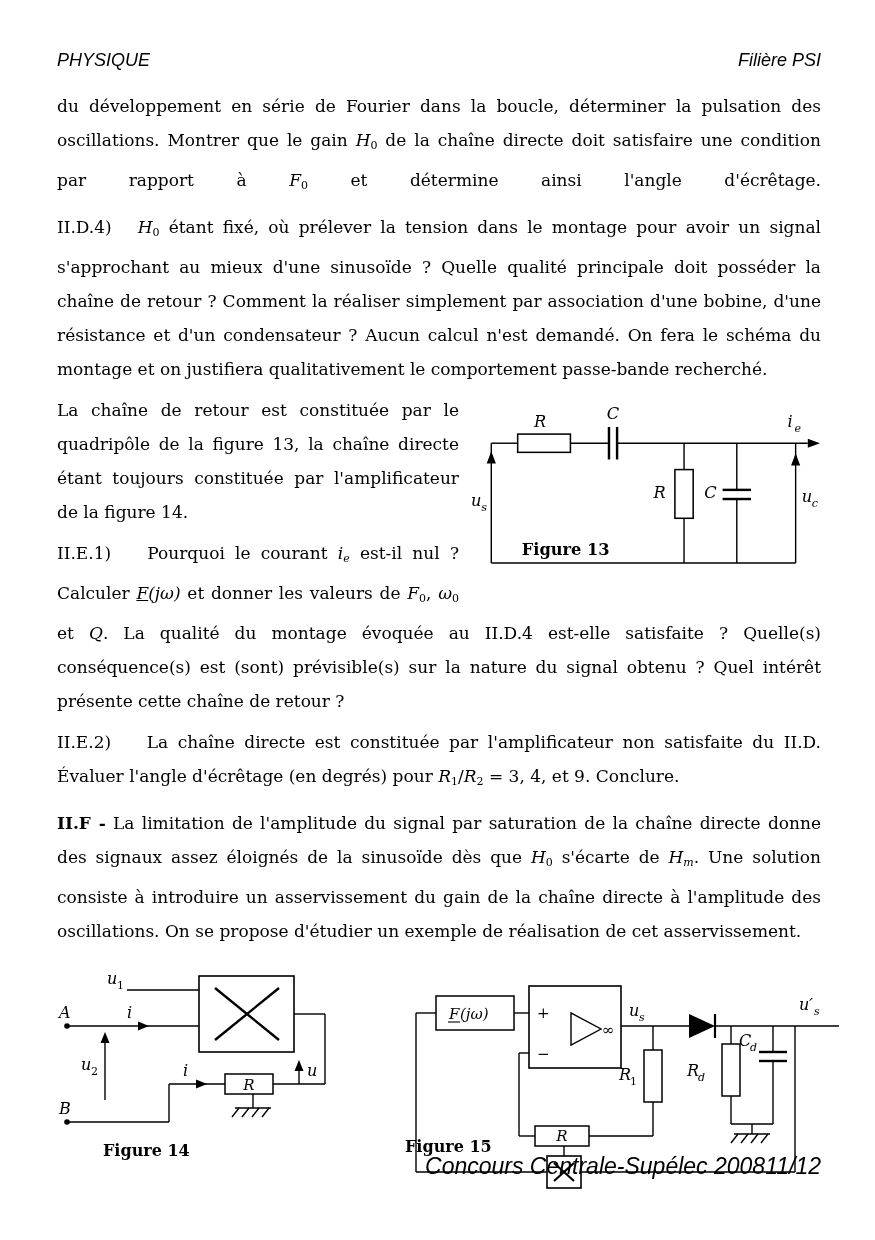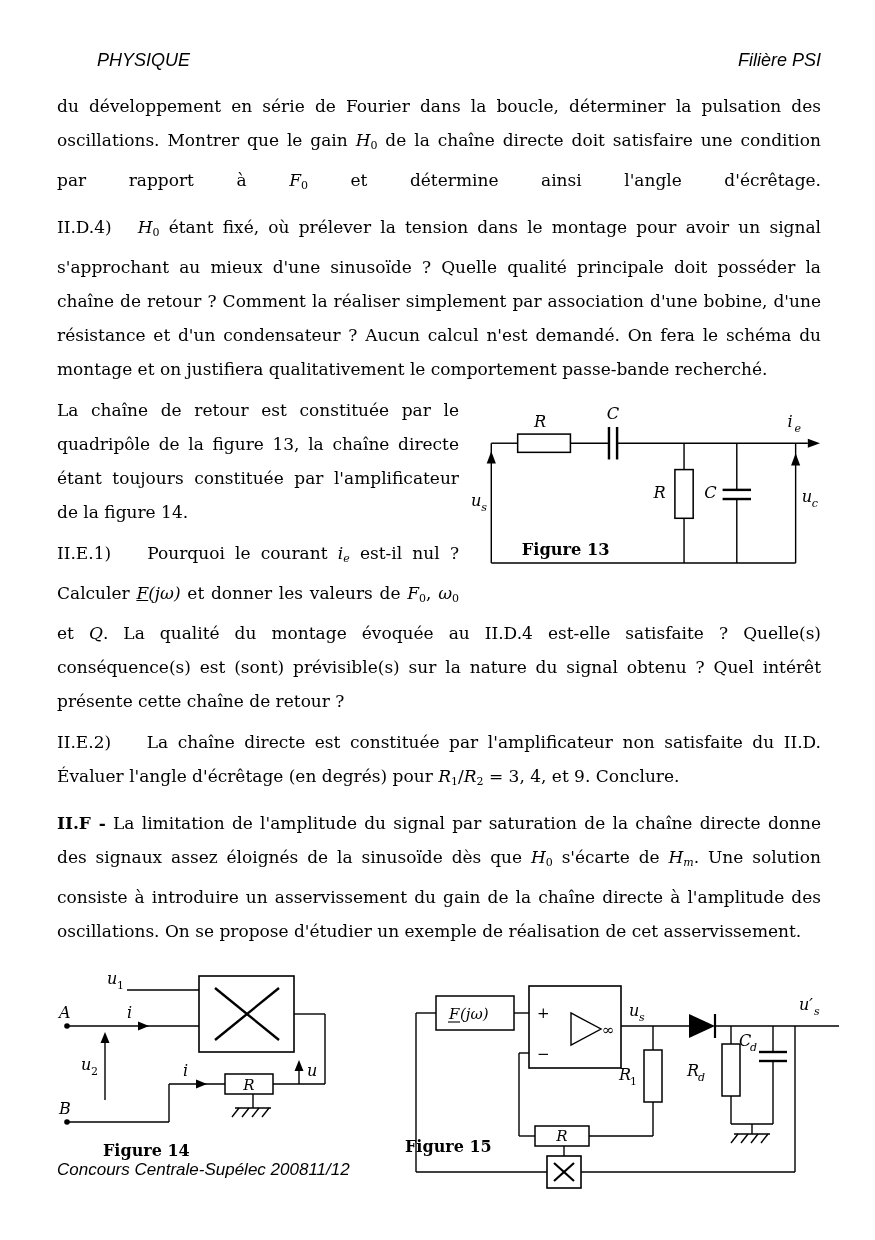--- a/index.html
+++ b/index.html
@@ -1,35 +1,35 @@
 <!DOCTYPE html>
 <html><head>
 <meta charset="utf-8">
 <style>
   html,body{margin:0;padding:0;background:#e8e8e8;}
   .page{position:relative;width:875px;height:1240px;background:#ffffff;color:#000;
         font-family:"DejaVu Serif",serif;font-size:17px;margin:0 auto;overflow:hidden;}
   .content{position:absolute;left:57px;right:54px;top:50px;}
   .pagehead{display:flex;justify-content:space-between;align-items:baseline;
-        font-family:"Liberation Sans",sans-serif;font-style:italic;font-size:18px;margin-bottom:18px;margin-left:40px;}
+        font-family:"Liberation Sans",sans-serif;font-style:italic;font-size:18px;margin-bottom:18px;}
   p.body-par{margin:0 0 7px 0;text-align:justify;line-height:34px;}
   .stretch-last{text-align-last:justify;}
   .plabel{margin-right:26px;}
   .blabel{font-weight:bold;}
   h2.sec{font-size:18px;font-weight:bold;margin:13px 0 9px 0;line-height:24px;}
   .mi{font-style:italic;}
   .ul{text-decoration:underline;}
   .sb{font-size:11px;vertical-align:-3px;font-style:italic;}
   .sbn{font-size:11px;vertical-align:-3px;font-style:normal;}
   .sec-iie::after{content:"";display:block;clear:both;}
   .fig13-float{float:right;width:350px;height:206px;margin:2px 0 4px 12px;}
   .figrow{display:flex;gap:44px;align-items:flex-start;margin-top:16px;}
   .pagefoot{position:absolute;left:57px;right:54px;bottom:60px;display:flex;
-        justify-content:flex-start;font-family:"Liberation Sans",sans-serif;
-        font-style:italic;font-size:17px;}
+        justify-content:flex-end;font-family:"Liberation Sans",sans-serif;
+        font-style:italic;font-size:23px;}
   svg text{font-family:"DejaVu Serif",serif;}
 </style>
 </head>
 <body>
 
 <div class="page">
   <div class="content">
 
     <div class="pagehead">
       <span>PHYSIQUE</span>

